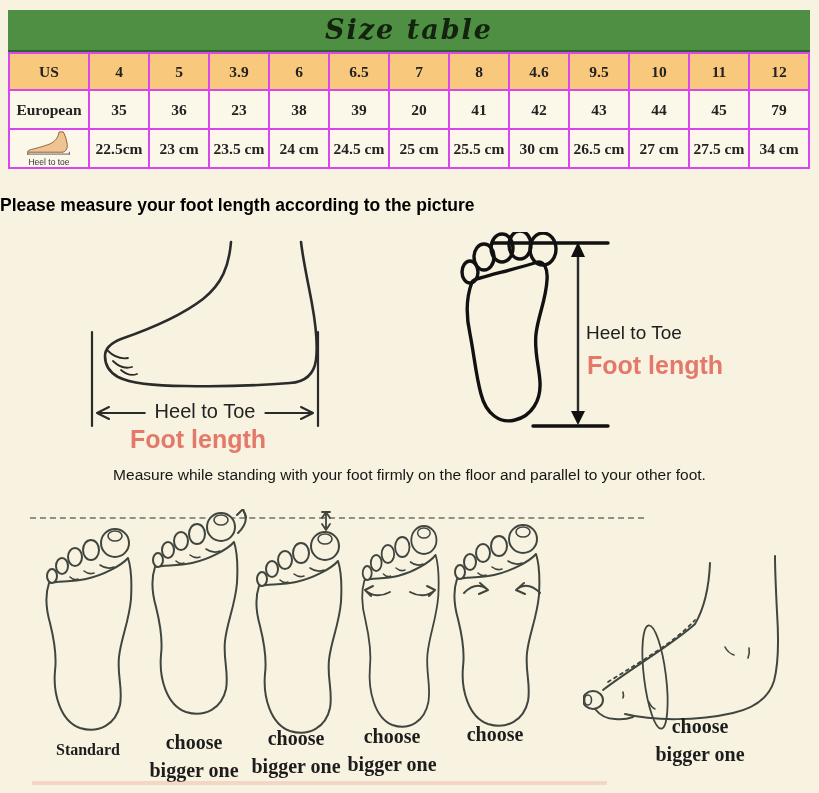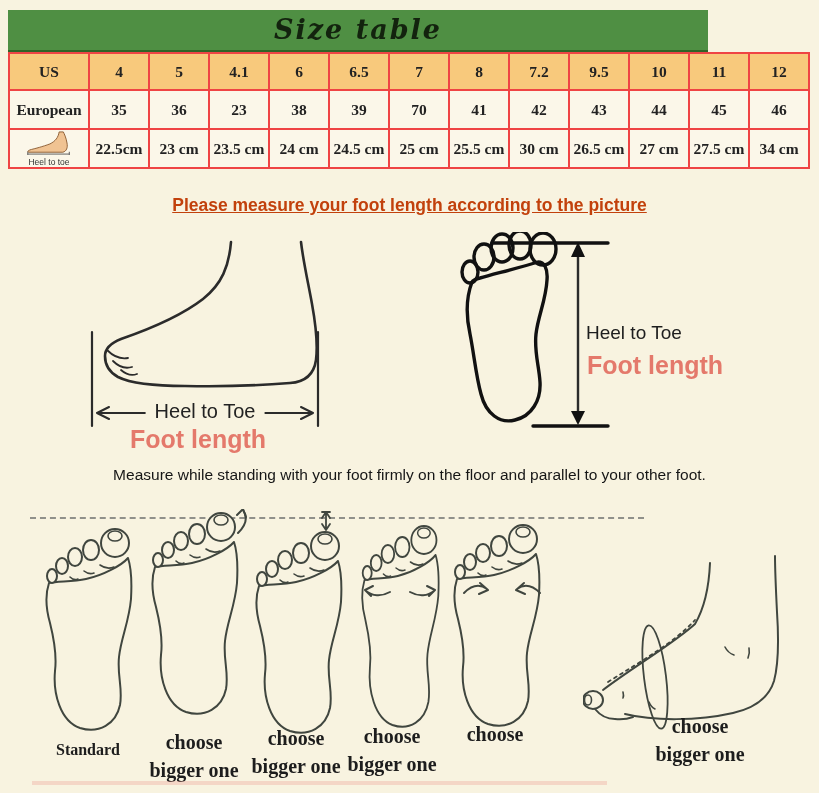--- a/index.html
+++ b/index.html
@@ -1,38 +1,38 @@
 <!DOCTYPE html>
 <html style="--cream: #f8f3e0; --cell: #fbf7e9; --green: #4f8f43; --orange: #f8c97c; --coral: #e4796b; --sketch: #40463f; --gray: #90908a; --skin: #f0c392;"><head>
 <meta charset="utf-8">
 <style>
   html,body{margin:0;padding:0;background:#fff;}
   #page{position:relative;width:819px;height:793px;overflow:hidden;
         background:var(--cream,#f8f3e0);font-family:"Liberation Sans",sans-serif;}
 
   
-  #titlebar{position:absolute;left:8px;top:10px;width:700px;height:40px;
+  #titlebar{position:absolute;left:8px;top:10px;width:802px;height:40px;
             background:var(--green,#4f8f43);border-bottom:2px solid #2f6427;}
   #titlebar .t{width:100%;text-align:center;line-height:40px;
                font-family:"DejaVu Serif",serif;font-style:italic;font-weight:700;
                font-size:27px;letter-spacing:2px;color:#13230e;}
 
   
   #sizetable{position:absolute;left:8px;top:52px;width:802px;border-collapse:collapse;table-layout:fixed;}
-  #sizetable td{border:2px solid #ef4444;text-align:center;vertical-align:middle;
+  #sizetable td{border:2px solid #d946ef;text-align:center;vertical-align:middle;
                 font-family:"Liberation Serif",serif;font-weight:700;font-size:15.5px;color:#222;
                 padding:0;background:var(--cell,#fbf7e9);}
   #sizetable tr.hdr td{background:var(--orange,#f8c97c);height:35px;}
   #sizetable tr.mid td{height:37px;margin-left:23px;}
   #sizetable tr.bot td{height:37px;}
   .footcell{line-height:1;}
   .footcell .cap{font-family:"Liberation Sans",sans-serif;font-weight:400;font-size:8.5px;color:#333;margin-top:0px;}
 
   .abs{position:absolute;}
-  .heading{left:0;top:195px;width:819px;text-align:center;font-weight:700;font-size:17.5px;color:#c2410c;text-decoration:underline;}
+  .heading{left:0;top:195px;width:819px;font-weight:700;font-size:17.5px;color:#000000;}
   .note{left:0;top:466px;width:819px;text-align:center;font-weight:400;font-size:15.5px;color:#161616;}
 
   .h2t-left{left:205px;top:400px;transform:translateX(-50%);font-size:20px;color:#222;
             background:var(--cream,#f8f3e0);padding:0 9px;}
   .fl-left{left:198px;top:425px;transform:translateX(-50%);font-weight:700;font-size:25px;color:var(--coral,#e4796b);}
   .h2t-right{left:586px;top:322px;font-size:19px;color:#1d1d1d;}
   .fl-right{left:587px;top:351px;font-weight:700;font-size:25px;color:var(--coral,#e4796b);}
 
   
   .ink{stroke:#2b2b2b;stroke-width:2.6;fill:none;stroke-linecap:round;stroke-linejoin:round;}
@@ -75,45 +75,45 @@
   <table id="sizetable">
     <colgroup>
         <col style="width:80px">
         <col span="12">
       </colgroup>
     <tbody>
         <tr class="hdr">
       <td>US</td>
       <td>4</td>
       <td>5</td>
-      <td>4.1</td>
+      <td>3.9</td>
       <td>6</td>
       <td>6.5</td>
       <td>7</td>
       <td>8</td>
-      <td>7.2</td>
+      <td>4.6</td>
       <td>9.5</td>
       <td>10</td>
       <td>11</td>
       <td>12</td>
     </tr>
     <tr class="mid">
       <td>European</td>
       <td>35</td>
       <td>36</td>
       <td>23</td>
       <td>38</td>
       <td>39</td>
-      <td>70</td>
+      <td>20</td>
       <td>41</td>
       <td>42</td>
       <td>43</td>
       <td>44</td>
       <td>45</td>
-      <td>46</td>
+      <td>79</td>
     </tr>
     <tr class="bot">
       <td class="footcell">
         <svg width="50" height="24" viewBox="0 0 50 26">
           <path d="M36 1 C35 7 32 11 26 14 C18 17 10 19 6 20 C2 21 1 22.5 3 23 L40 23 C44 22 45.5 18 44.5 13 C43.5 7 41.5 3 40.5 1 Z" fill="var(--skin,#f0c392)" stroke="#8a5a30" stroke-width="1"></path>
           <path d="M2 25 H47 M2 22.5 V26 M47 22.5 V26" stroke="#555" stroke-width="1" fill="none"></path>
         </svg>
         <div class="cap">Heel to toe</div>
       </td>
       <td>22.5cm</td>

